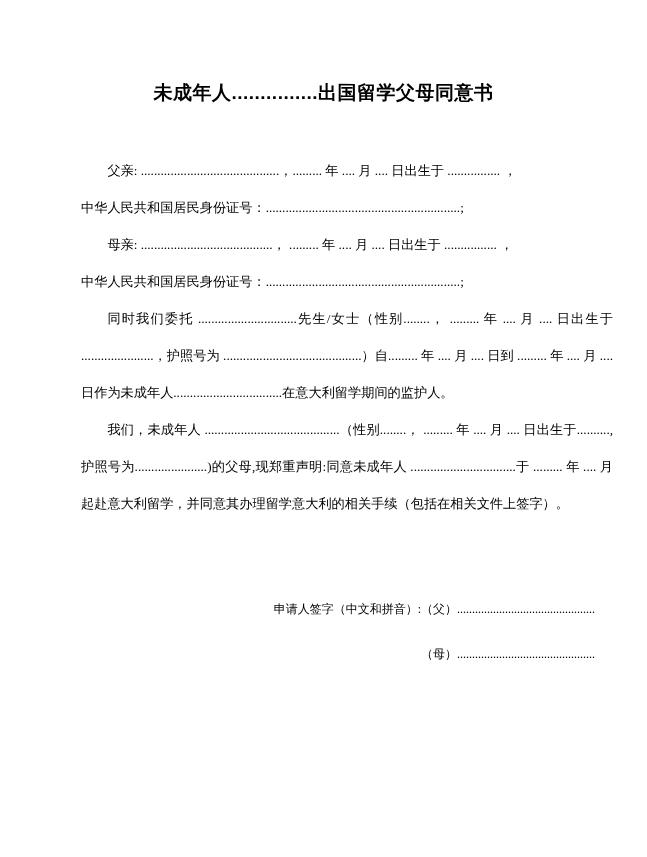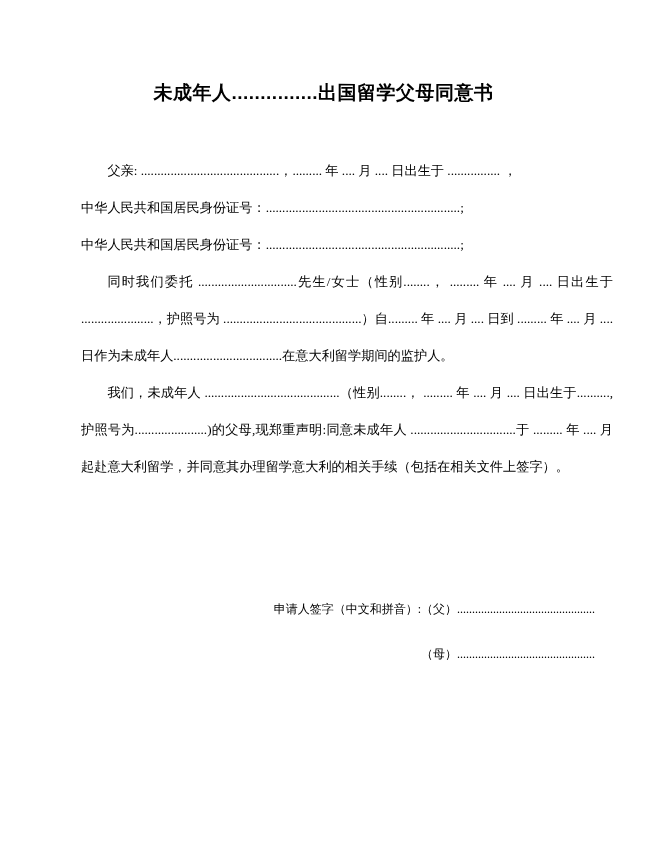--- a/index.html
+++ b/index.html
@@ -78,20 +78,21 @@
 <div class="page">
 
   <div class="doc-title">未成年人...............出国留学父母同意书</div>
 
   <div class="body-block">
 
     <p class="para indent">父亲: ..........................................，......... 年 .... 月 .... 日出生于 ................ ，</p>
 
     <p class="para">中华人民共和国居民身份证号：...........................................................;</p>
 
+    <p class="para indent">母亲: ........................................，   ......... 年 .... 月 .... 日出生于 ................ ，</p>
 
     <p class="para">中华人民共和国居民身份证号：...........................................................;</p>
 
     <p class="para indent">同时我们委托 ..............................先生/女士（性别........，  ......... 年 .... 月 .... 日出生于 ......................，护照号为 ..........................................）自......... 年 .... 月 .... 日到 ......... 年 .... 月 .... 日作为未成年人.................................在意大利留学期间的监护人。</p>
 
     <p class="para indent">我们，未成年人 .........................................（性别........，  ......... 年 .... 月 .... 日出生于..........,护照号为......................)的父母,现郑重声明:同意未成年人 ................................于 ......... 年 .... 月起赴意大利留学，并同意其办理留学意大利的相关手续（包括在相关文件上签字）。</p>
 
   </div>
 
   <div class="sig-block">

